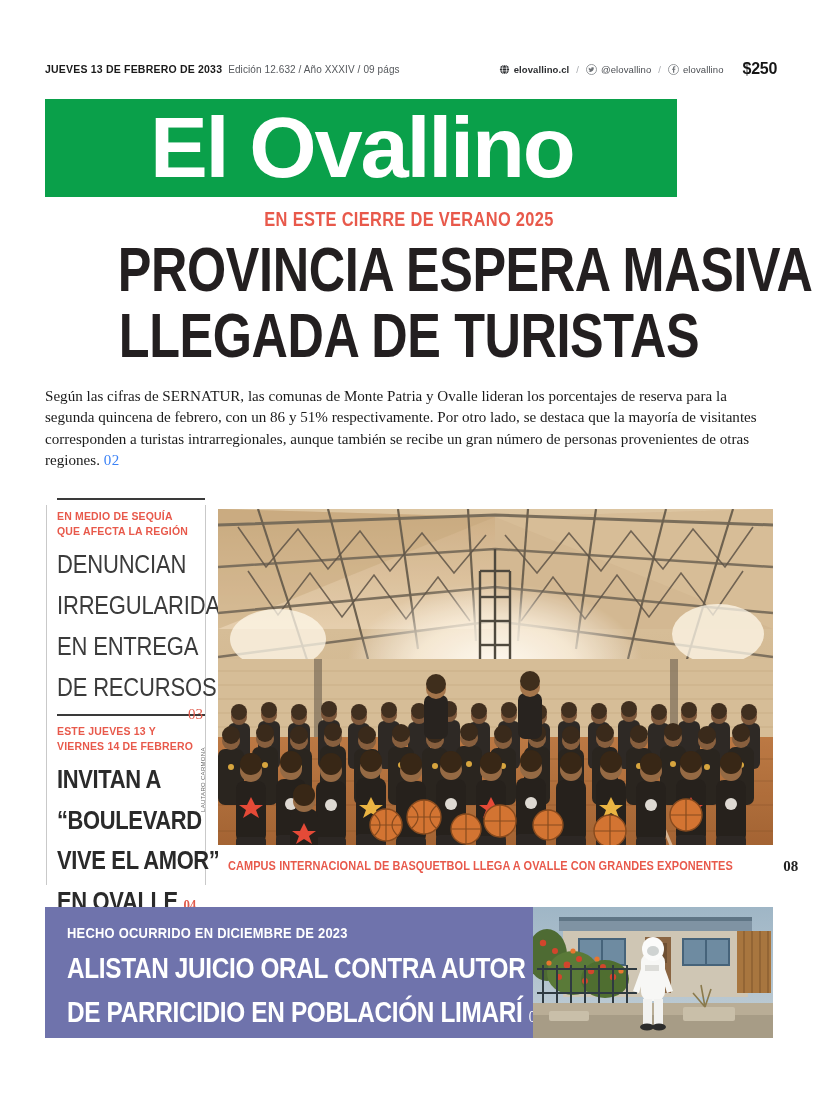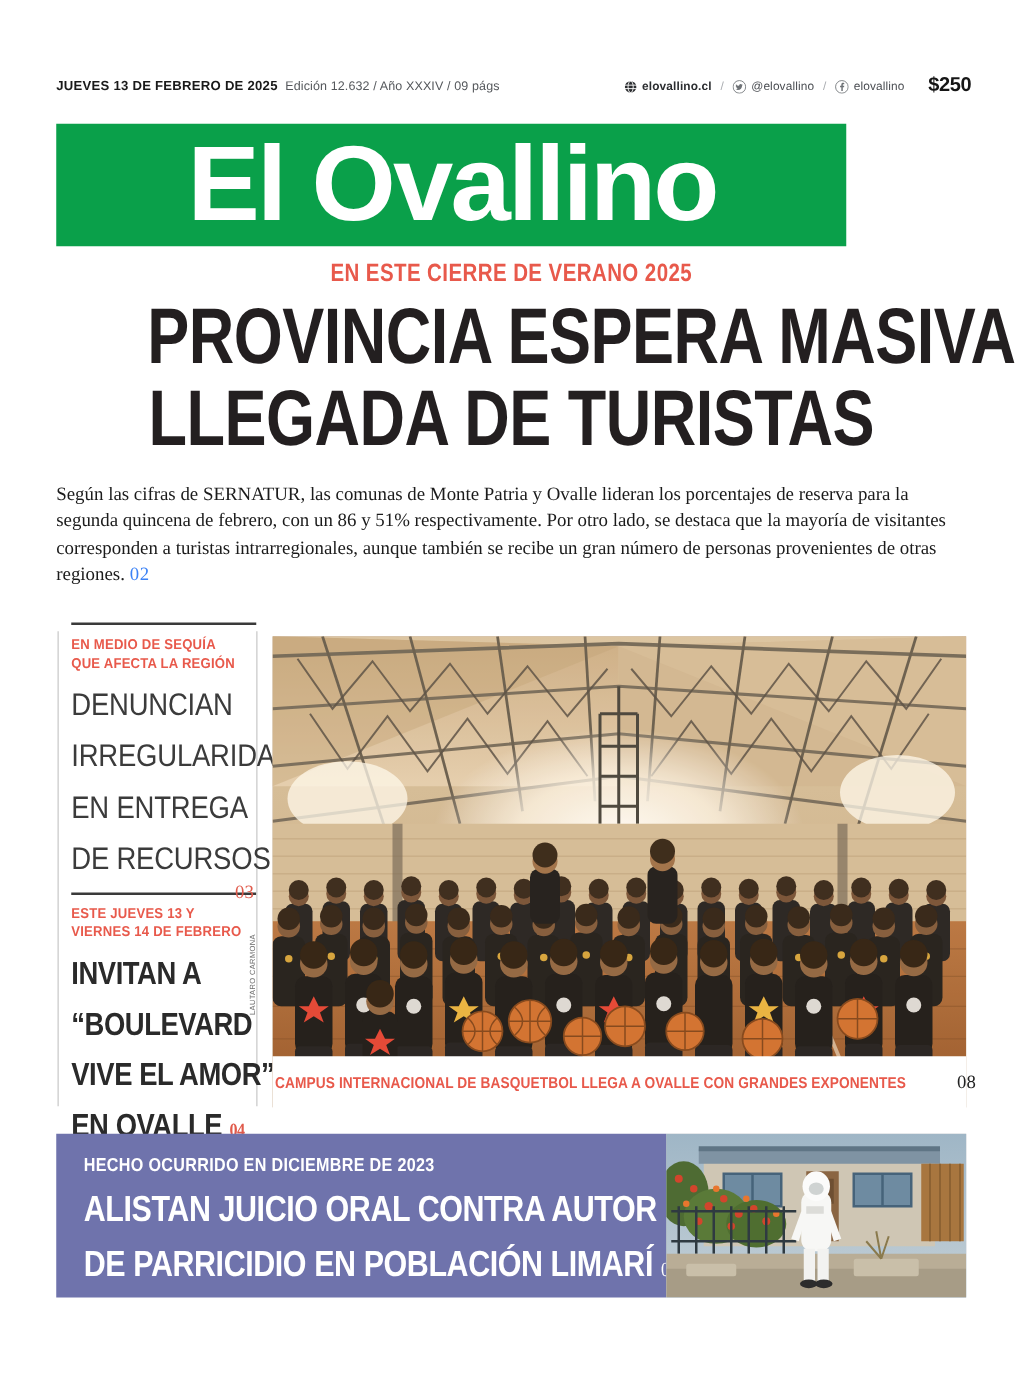--- a/index.html
+++ b/index.html
@@ -96,27 +96,27 @@
   
   .photo-wrap { position:absolute; left:218px; top:509px; width:555px; height:377px; overflow:hidden; background:#c9b49a; }
   .photo { position:absolute; inset:0; }
   .credit {
     position:absolute; left:200px; top:812px;
     font-size:6px; color:#6b6b6b; letter-spacing:.3px;
     transform:rotate(-90deg); transform-origin:left top; white-space:nowrap;
   }
   .capbar {
     position:absolute; left:218px; top:845px; width:555px; height:42px;
-    background:#ffffff; display:flex; align-items:center; padding-left:10px; gap:7px;justify-content:center;
+    background:#ffffff; display:flex; align-items:center; padding-left:10px; gap:17px;
   }
   .cap-txt {
     color:#e8594b; font-weight:bold; font-size:12.6px; letter-spacing:.1px;
     transform:scaleX(.87); transform-origin:left center; white-space:nowrap;
   }
-  .cap-pg { font-family:"Liberation Serif",serif; color:#222; font-size:15px; font-weight:normal; margin-left:-42px; }
+  .cap-pg { font-family:"Liberation Serif",serif; color:#222; font-size:15px; font-weight:bold; margin-left:-42px; }
 
   
   .bottom { position:absolute; left:45px; top:907px; width:728px; height:131px; display:flex; }
   .bottom-txt { width:488px; height:131px; background:#6f73ac; padding:17px 15px 0 22px; }
   .b-kicker {
     color:#ffffff; font-weight:bold; font-size:15px; letter-spacing:.3px;
     transform:scaleX(.86); transform-origin:left center; white-space:nowrap;
   }
   .b-head {
     color:#ffffff; font-weight:bold; font-size:29px; line-height:1.13;
@@ -126,21 +126,21 @@
   .b-pg { font-family:"Liberation Serif",serif; font-size:16px; color:#fff; font-weight:normal; }
   .bottom-photo { flex:1; height:131px; position:relative; overflow:hidden; background:#9aa7b4; }
 </style>
 </head>
 <body>
 
 <div class="page">
 
   <div class="topbar">
     <div class="topbar-left">
-      <span class="date-txt">JUEVES 13 DE FEBRERO DE 2025</span>
+      <span class="date-txt">JUEVES 13 DE FEBRERO DE 2033</span>
       <span class="edition-txt">Edición 12.632 / Año XXXIV / 09 págs</span>
     </div>
 
     <div class="topbar-right">
       <span class="soc">
         <span class="ico">
           <svg viewBox="0 0 24 24">
               <circle cx="12" cy="12" r="10" fill="#2b2d30"></circle>
               <ellipse cx="12" cy="12" rx="4.5" ry="10" fill="none" stroke="#fff" stroke-width="1.6"></ellipse>
               <line x1="2" y1="9" x2="22" y2="9" stroke="#fff" stroke-width="1.6"></line>

